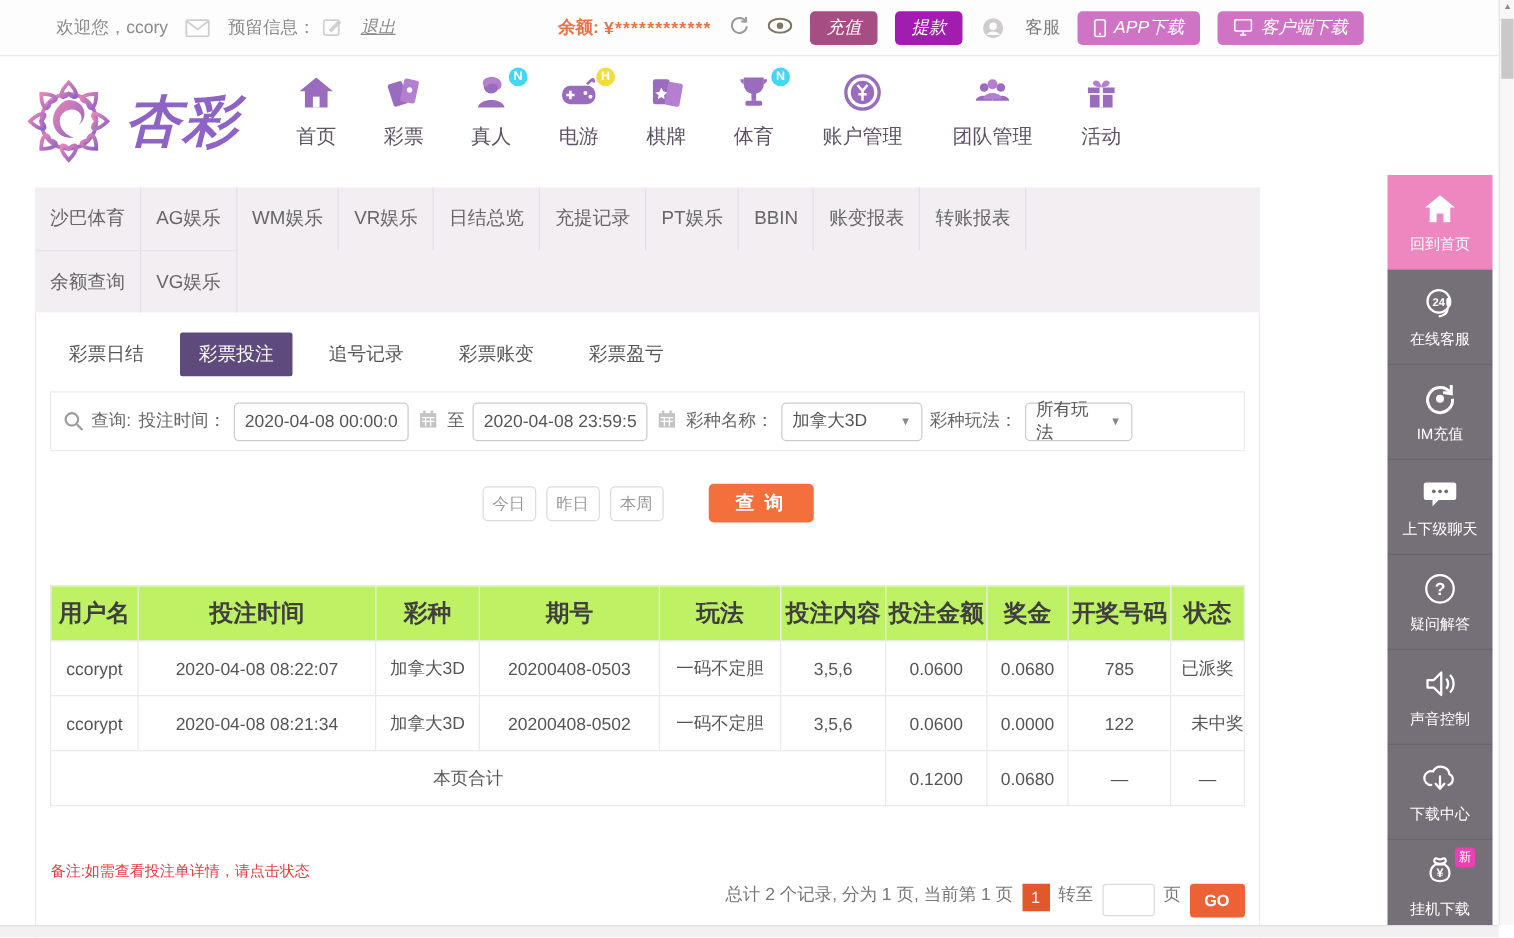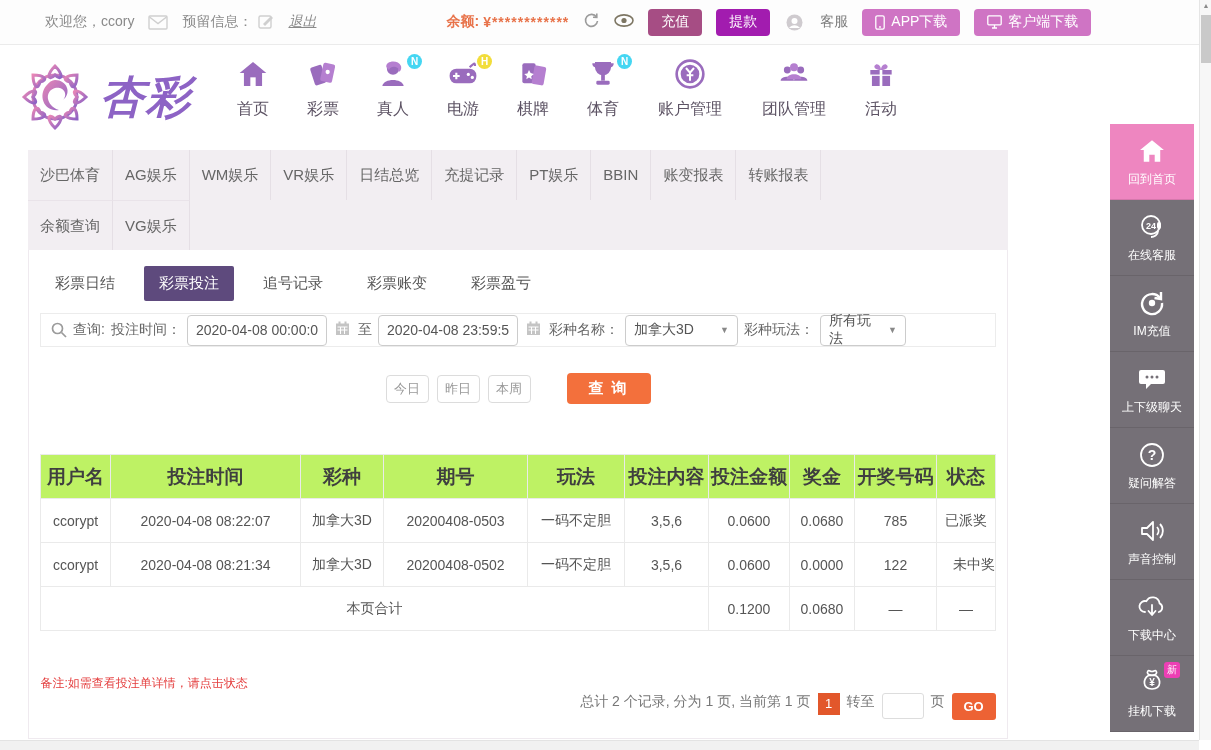--- a/index.html
+++ b/index.html
@@ -12,21 +12,21 @@
     background:#fdfdfd; border-bottom:1px solid #ebebeb; display:flex; align-items:center;
     padding-left:45px; font-size:14px; color:#8a8a8a; }
   .topbar .welcome { margin-right:14px; }
   .icon-btn { display:inline-flex; align-items:center; margin-right:14px; cursor:pointer; }
   .logout { font-style:italic; text-decoration:underline; color:#8a8a8a; margin-right:10px; cursor:pointer; }
   .balance-wrap { margin-left:120px; display:flex; align-items:center; }
   .balance-label { color:#e8734a; font-weight:bold; font-size:14px; }
   .balance-value { color:#e8734a; font-weight:bold; letter-spacing:1px; margin-left:4px; }
   .tb-ico { margin-left:14px; cursor:pointer; }
   .tb-btn { height:27px; border-radius:4px; color:#fff; font-size:14px; border:none;
-    padding:0 13px; margin-left:14px; cursor:pointer; display:inline-flex; align-items:center; gap:6px; }
+    padding:0 13px; margin-left:14px; cursor:pointer; display:inline-flex; align-items:center; gap:6px;font-style:italic; }
   .btn-recharge { background:#a64d84; }
   .btn-withdraw { background:#a21caf; }
   .service { display:inline-flex; align-items:center; gap:17px; margin-left:16px; color:#7c7c7c; cursor:pointer; }
   .btn-pink { background:#cf74c4; }
 
   
   .header { position:absolute; top:46px; left:0; width:1199px; height:100px; background:#fff; }
   .logo { position:absolute; left:16px; top:14px; display:flex; align-items:center; cursor:pointer; }
   .logo-text { font-size:44px; font-weight:bold; color:#8d63c5; margin-left:6px; letter-spacing:2px;
     font-style:italic; }
@@ -47,21 +47,21 @@
     border-right:1px solid #e5dfe5; cursor:pointer; white-space:nowrap; }
   .tabrow2 .tab { border-top:1px solid #e9e3e9; }
   .tab.active { background:#fff; border-top:3px solid #5e4a7d; line-height:47px; }
   .panel { background:#fff; border:1px solid #efeaef; border-top:none; min-height:446px;
     padding:12px 11px 0 11px; }
 
   .subtabs { display:flex; align-items:center; gap:14px; padding:4px 0 12px 0; }
   .subtab { font-size:15px; color:#555; padding:8px 15px; cursor:pointer; border-radius:2px; }
   .subtab.active { background:#5e4a7d; color:#fff; }
 
-  .searchbox { border:1px solid #ececec; height:34px; display:flex; align-items:center;
+  .searchbox { border:1px solid #ececec; height:48px; display:flex; align-items:center;
     padding:0 10px; font-size:14px; color:#666; gap:6px; }
   .searchbox .lbl { white-space:nowrap; }
   .inp { height:31px; border:1px solid #ccc; border-radius:4px; font-size:14px; color:#555;
     padding:0 8px; font-family:"Liberation Sans","DejaVu Sans",sans-serif; }
   .inp.date { width:140px; }
   .cal { color:#b9b9b9; margin:0 2px; cursor:pointer; }
   .selectbox { height:31px; border:1px solid #ccc; border-radius:4px; display:inline-flex;
     align-items:center; justify-content:space-between; padding:0 8px; color:#555; cursor:pointer; background:#fff; }
   .sel-lottery { width:113px; }
   .sel-play { width:86px; }
@@ -84,21 +84,21 @@
     align-items:center; padding-bottom:18px; }
   .note { color:#e43d3d; font-size:12px; }
   .paging { display:flex; align-items:flex-start; gap:7px; font-size:14px; color:#777;margin-top:46px; }
   .pgbadge { width:22px; height:22px; background:#e2572b; color:#fff; text-align:center;
     line-height:22px; font-size:13px; cursor:pointer; }
   .pginput { width:42px; height:26px; border:1px solid #ddd; border-radius:3px; }
   .gobtn { width:44px; height:27px; background:#ed6234; color:#fff; border:none; border-radius:3px;
     font-size:13px; font-weight:bold; cursor:pointer; }
 
   
-  .sidebar { position:absolute; left:1110px; top:124px; width:84px; }
+  .sidebar { position:absolute; left:1110px; top:140px; width:84px; }
   .side-item { height:76px; background:#757077; color:#fff; text-align:center; cursor:pointer;
     border-bottom:1px solid rgba(0,0,0,0.10); padding-top:12px; position:relative; }
   .side-item.active { background:#ee86c0; }
   .side-ico { height:30px; display:flex; align-items:center; justify-content:center; position:relative; }
   .side-label { font-size:12px; margin-top:5px; display:block; }
   .new-badge { position:absolute; top:-6px; right:14px; background:#ed3fb4; color:#fff; font-size:10px;
     padding:1px 3px; border-radius:3px; }
 
   
   .vscroll { position:absolute; right:0; top:0; width:12px; height:740px; background:#f7f7f7;

